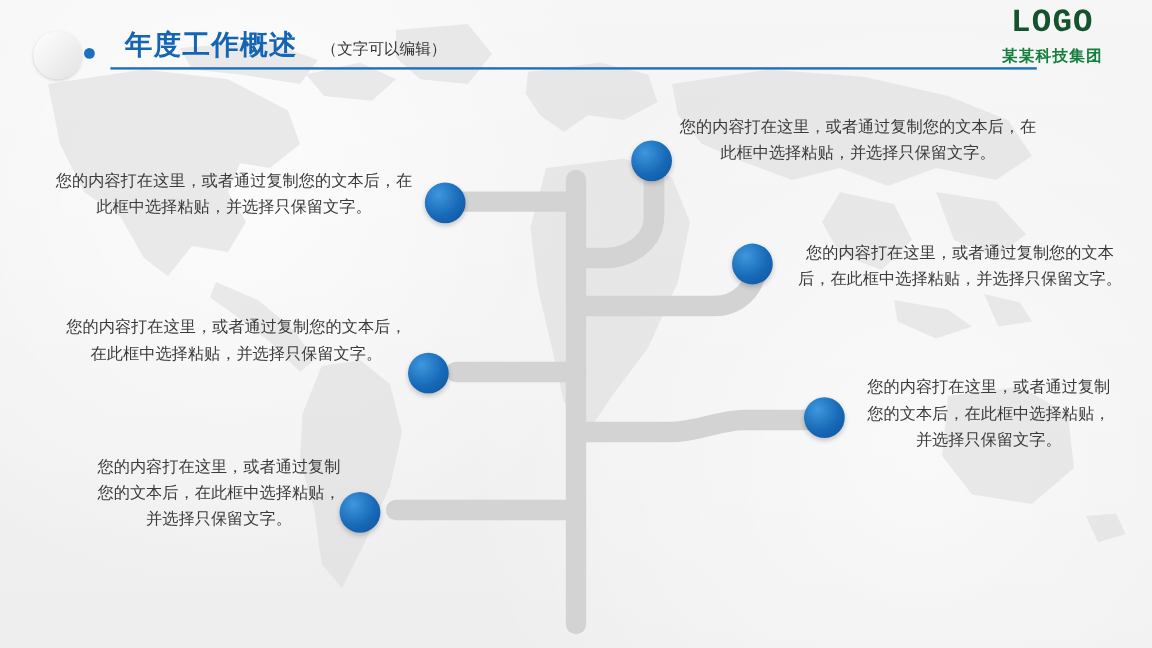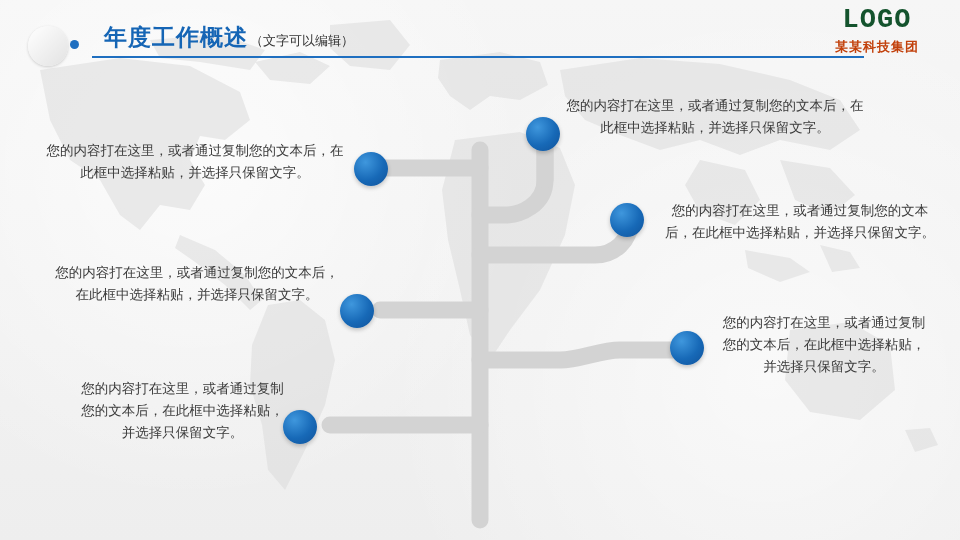--- a/index.html
+++ b/index.html
@@ -62,21 +62,21 @@
   }
   .title-main {
     font-size: 23px;
     font-weight: bold;
     color: #1565b5;
     letter-spacing: 1px;
   }
   .title-sub {
     font-size: 13px;
     color: #333;
-    margin-left: 2px;
+    margin-left: 20px;
   }
   .deco-circle {
     position: absolute;
     left: 28px;
     top: 26px;
     width: 40px;
     height: 40px;
     border-radius: 50%;
     background: linear-gradient(135deg,#ffffff 0%, #e2e2e2 100%);
     box-shadow: 0 1px 3px rgba(0,0,0,0.18);
@@ -100,21 +100,21 @@
   .logo-text {
     font-size: 27px;
     font-weight: bold;
     color: #14532d;
     letter-spacing: 1px;
     line-height: 28px;
   }
   .logo-sub {
     font-size: 13px;
     font-weight: bold;
-    color: #c2410c;
+    color: #15803d;
     letter-spacing: 1px;
     margin-top: 4px;
   }
   
   .tree {
     position: absolute;
     left: 0;
     top: 0;
     width: 960px;
     height: 540px;

